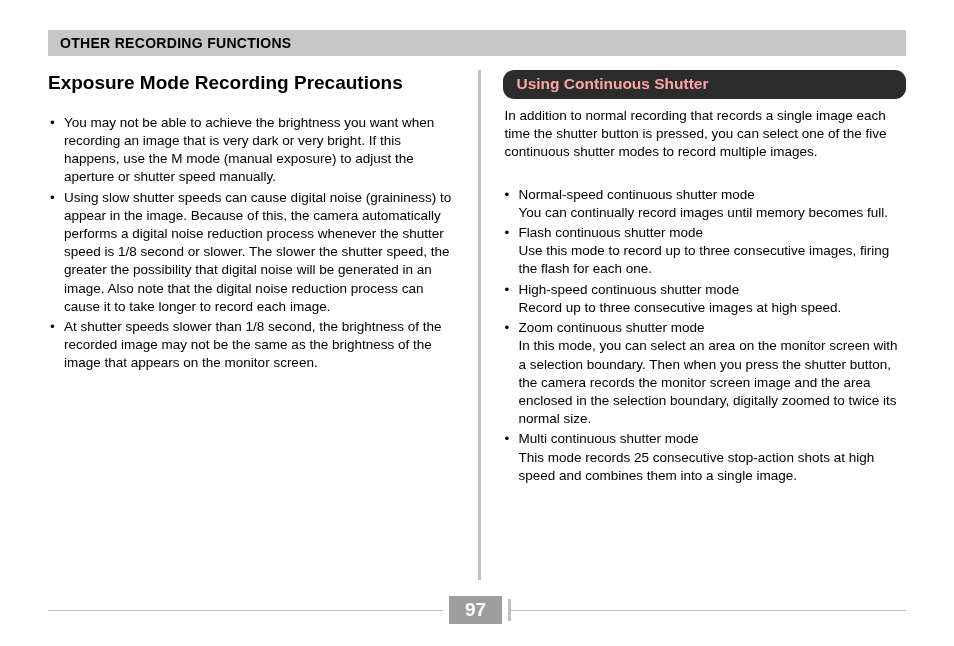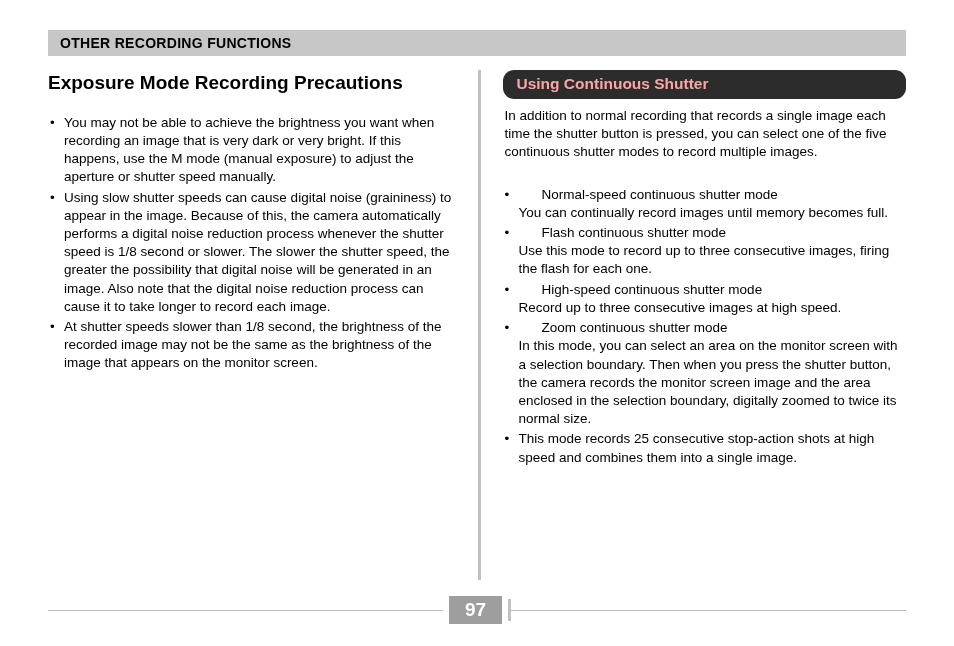--- a/index.html
+++ b/index.html
@@ -39,21 +39,21 @@
     font-size: 15.5px;
     padding: 4px 14px;
     border-radius: 11px;
     margin-bottom: 8px;
     display: block;
   }
   .intro { margin: 6px 2px 24px 2px; }
   ul.bullets { list-style: none; padding-left: 2px; }
   ul.bullets > li { position: relative; padding-left: 14px; margin-bottom: 2px; }
   ul.bullets > li::before { content: "•"; position: absolute; left: 0; top: 0; }
-  .mode-name { display: block; margin-left: 23px; }
+  .mode-name { display: block; }
   .mode-desc { display: block; }
   .footer {
     position: absolute;
     left: 48px; right: 48px; bottom: 22px;
     display: flex; align-items: center;
   }
   .footer-line { flex: 1; height: 1px; background: #bdbdbd; }
   .page-badge {
     background: #9e9e9e; color: #fff;
     font-weight: bold; font-size: 19px;
@@ -96,20 +96,21 @@
       </li>
       <li>
         <span class="mode-name">High-speed continuous shutter mode</span>
         <span class="mode-desc">Record up to three consecutive images at high speed.</span>
       </li>
       <li>
         <span class="mode-name">Zoom continuous shutter mode</span>
         <span class="mode-desc">In this mode, you can select an area on the monitor screen with a selection boundary. Then when you press the shutter button, the camera records the monitor screen image and the area enclosed in the selection boundary, digitally zoomed to twice its normal size.</span>
       </li>
       <li>
+        <span class="mode-name">Multi continuous shutter mode</span>
         <span class="mode-desc">This mode records 25 consecutive stop-action shots at high speed and combines them into a single image.</span>
       </li>
     </ul>
   </div>
 </div>
 
 <div class="footer">
   <div class="footer-line"></div>
   <div class="page-badge">
     <span>97</span>

